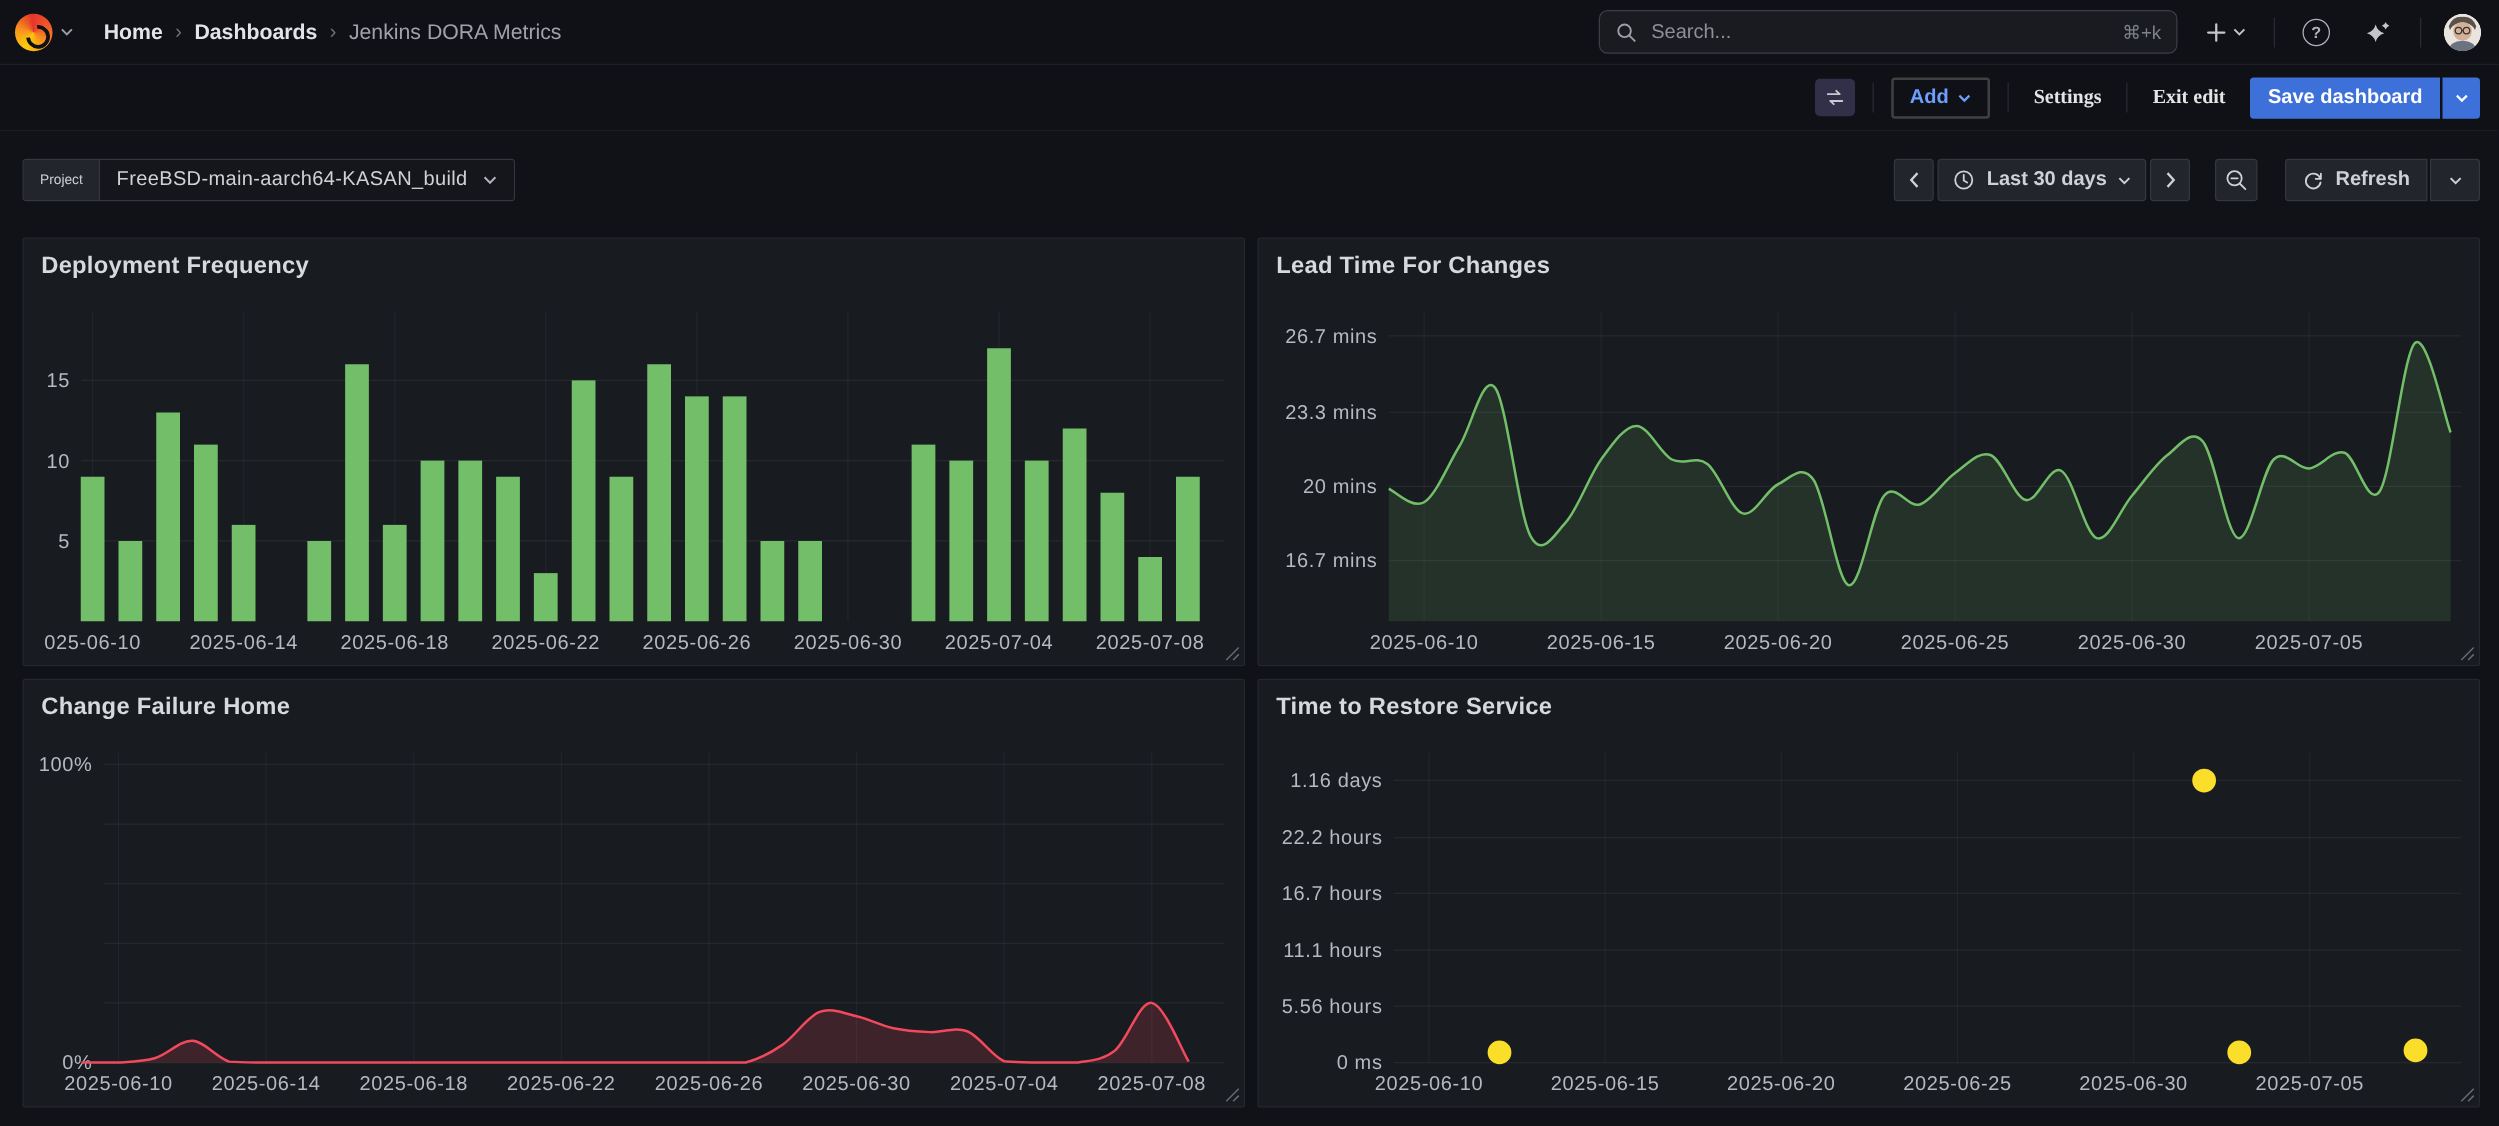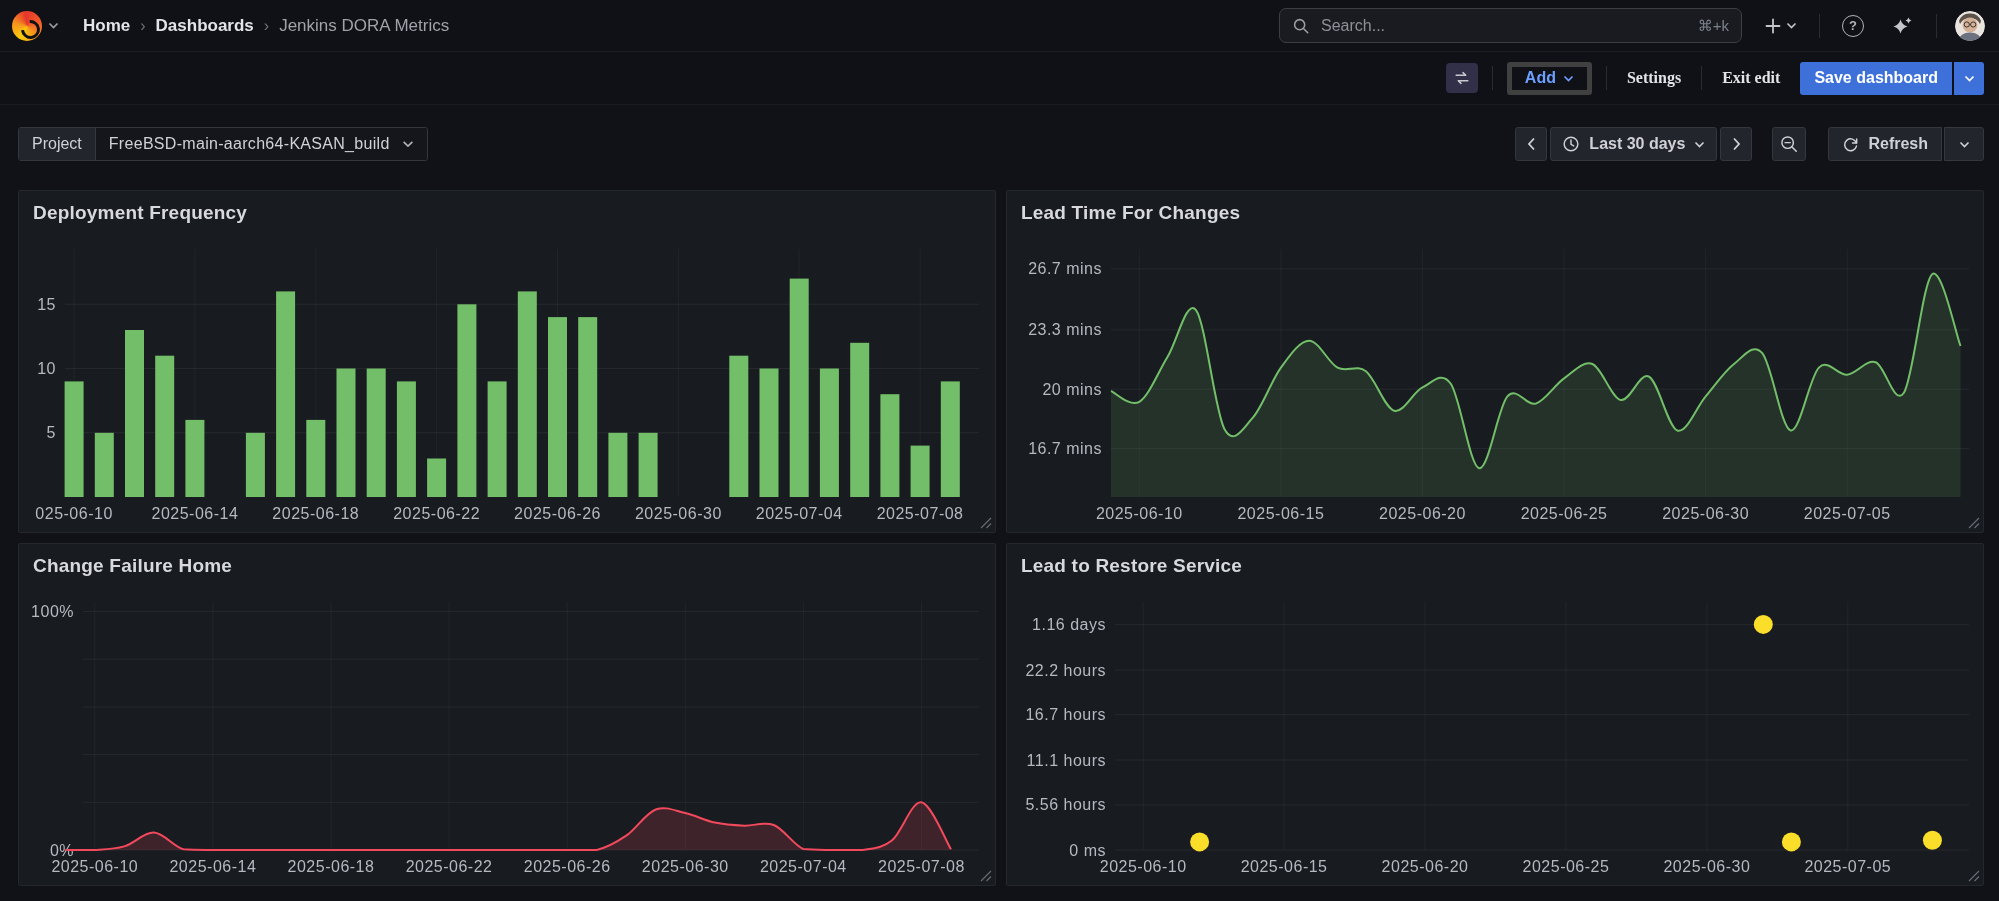--- a/index.html
+++ b/index.html
@@ -62,21 +62,21 @@
     height:53px; display:flex; align-items:center; justify-content:flex-end;
     gap:14px; padding:0 15px; background:#0f1117;
     border-bottom:1px solid rgba(204,204,220,0.06);
   }
   .swap-btn {
     width:32px; height:30px; border-radius:4px; border:none;
     background:#322f48; display:flex; align-items:center; justify-content:center; cursor:pointer;
   }
   .btn-outline-blue {
     height:33px; padding:0 13px; background:transparent;
-    border:5px solid #404040; border-radius:3px; color:#6e9fff;
+    border:2px solid #404040; border-radius:3px; color:#6e9fff;
     font-size:16px; font-weight:600; display:flex; align-items:center; gap:7px; cursor:pointer;
     font-family:inherit;
   }
   .btn-text { background:none; border:none; color:#e3e4e8; font-size:16px; font-weight:600; cursor:pointer; font-family:Liberation Serif, serif; }
   .btn-text.blue { color:#e5e5e5; }
   .split { display:flex; gap:2px; }
   .btn-primary {
     height:33px; padding:0 14px; background:#3d71d9; border:none;
     color:#ffffff; font-size:16px; font-weight:600; cursor:pointer; font-family:inherit;
     border-radius:3px 0 0 3px; display:flex; align-items:center;
@@ -87,21 +87,21 @@
   }
 
   
   .content { padding:22px 15px 0 18px; }
   .controls { display:flex; align-items:center; margin-bottom:29px; }
   .picker {
     display:flex; height:34px; border:1px solid #34373d; border-radius:3px; overflow:hidden;
   }
   .picker-label {
     background:#22252b; padding:0 13px; display:flex; align-items:center;
-    font-size:16px; color:#d0d1d6; border-right:1px solid #34373d;
+    font-size:11px; color:#d0d1d6; border-right:1px solid #34373d;
   }
   .picker-value {
     background:#15161b; padding:0 13px; display:flex; align-items:center; gap:12px;
     font-size:16px; color:#d0d1d6; cursor:pointer; letter-spacing:0.3px;
   }
   .controls-right { margin-left:auto; display:flex; align-items:center; }
   .tbtn {
     height:34px; background:#22252b; border:1px solid #34373d; border-radius:3px;
     color:#d0d1d6; display:flex; align-items:center; justify-content:center;
     font-size:16px; font-weight:600; cursor:pointer; font-family:inherit;
@@ -391,21 +391,21 @@
           <text x="902.4316309719934" y="274" text-anchor="middle" class="tick">2025-07-08</text>
           <path d="M46.28665568369027,252C51.2,252.0 66.0,252.0 75.8,252.0C85.6,251.4 95.5,251.3 105.3,248.4C115.2,245.5 125.0,234.1 134.9,234.6C144.7,235.1 154.5,248.4 164.4,251.3C174.2,252.0 184.1,251.9 193.9,252.0C203.7,252.0 213.6,252.0 223.4,252.0C233.3,252.0 243.1,252.0 252.9,252.0C262.8,252.0 272.6,252.0 282.5,252.0C292.3,252.0 302.1,252.0 312.0,252.0C321.8,252.0 331.7,252.0 341.5,252.0C351.3,252.0 361.2,252.0 371.0,252.0C380.9,252.0 390.7,252.0 400.6,252.0C410.4,252.0 420.2,252.0 430.1,252.0C439.9,252.0 449.8,252.0 459.6,252.0C469.4,252.0 479.3,252.0 489.1,252.0C499.0,252.0 508.8,252.0 518.6,252.0C528.5,252.0 538.3,252.0 548.2,252.0C558.0,252.0 567.8,252.0 577.7,252.0C587.5,249.6 597.4,244.4 607.2,237.7C617.0,230.9 626.9,215.2 636.7,211.5C646.6,207.7 656.4,212.9 666.3,215.0C676.1,217.2 685.9,222.5 695.8,224.6C705.6,226.7 715.5,227.3 725.3,227.7C735.1,228.1 745.0,223.1 754.8,227.0C764.7,230.9 774.5,246.9 784.3,251.0C794.2,252.0 804.0,251.8 813.9,252.0C823.7,252.0 833.5,252.0 843.4,252.0C853.2,250.4 863.1,250.4 872.9,242.5C882.8,234.5 892.6,202.8 902.4,204.3C912.3,205.8 927.0,243.5 932.0,251.3L932.0,252L46.3,252Z" fill="rgba(242,73,92,0.18)" stroke="none"></path>
           <path d="M46.28665568369027,252C51.2,252.0 66.0,252.0 75.8,252.0C85.6,251.4 95.5,251.3 105.3,248.4C115.2,245.5 125.0,234.1 134.9,234.6C144.7,235.1 154.5,248.4 164.4,251.3C174.2,252.0 184.1,251.9 193.9,252.0C203.7,252.0 213.6,252.0 223.4,252.0C233.3,252.0 243.1,252.0 252.9,252.0C262.8,252.0 272.6,252.0 282.5,252.0C292.3,252.0 302.1,252.0 312.0,252.0C321.8,252.0 331.7,252.0 341.5,252.0C351.3,252.0 361.2,252.0 371.0,252.0C380.9,252.0 390.7,252.0 400.6,252.0C410.4,252.0 420.2,252.0 430.1,252.0C439.9,252.0 449.8,252.0 459.6,252.0C469.4,252.0 479.3,252.0 489.1,252.0C499.0,252.0 508.8,252.0 518.6,252.0C528.5,252.0 538.3,252.0 548.2,252.0C558.0,252.0 567.8,252.0 577.7,252.0C587.5,249.6 597.4,244.4 607.2,237.7C617.0,230.9 626.9,215.2 636.7,211.5C646.6,207.7 656.4,212.9 666.3,215.0C676.1,217.2 685.9,222.5 695.8,224.6C705.6,226.7 715.5,227.3 725.3,227.7C735.1,228.1 745.0,223.1 754.8,227.0C764.7,230.9 774.5,246.9 784.3,251.0C794.2,252.0 804.0,251.8 813.9,252.0C823.7,252.0 833.5,252.0 843.4,252.0C853.2,250.4 863.1,250.4 872.9,242.5C882.8,234.5 892.6,202.8 902.4,204.3C912.3,205.8 927.0,243.5 932.0,251.3" fill="none" stroke="#f2495c" stroke-width="2" stroke-linejoin="round"></path>
         </svg>
       <svg class="resize-handle" viewBox="0 0 12 12">
         <path d="M11 1 L1 11 M11 6.5 L6.5 11" stroke="#ccccdc" stroke-width="1.2" fill="none"></path>
       </svg>
     </section>
 
     <section class="panel">
-      <h2 class="panel-title">Lead to Restore Service</h2>
+      <h2 class="panel-title">Time to Restore Service</h2>
       <svg class="chart" viewBox="0 0 976 287">
           <line x1="136.1848184818482" x2="136.1848184818482" y1="4" y2="252" stroke="rgba(204,204,220,0.055)" stroke-width="1"></line>
           <line x1="277.10891089108907" x2="277.10891089108907" y1="4" y2="252" stroke="rgba(204,204,220,0.055)" stroke-width="1"></line>
           <line x1="418.03300330033005" x2="418.03300330033005" y1="4" y2="252" stroke="rgba(204,204,220,0.055)" stroke-width="1"></line>
           <line x1="558.9570957095709" x2="558.9570957095709" y1="4" y2="252" stroke="rgba(204,204,220,0.055)" stroke-width="1"></line>
           <line x1="699.8811881188118" x2="699.8811881188118" y1="4" y2="252" stroke="rgba(204,204,220,0.055)" stroke-width="1"></line>
           <line x1="840.8052805280528" x2="840.8052805280528" y1="4" y2="252" stroke="rgba(204,204,220,0.055)" stroke-width="1"></line>
           <line x1="108" x2="962" y1="252" y2="252" stroke="rgba(204,204,220,0.08)" stroke-width="1"></line>
           <line x1="108" x2="962" y1="206.9385620915033" y2="206.9385620915033" stroke="rgba(204,204,220,0.08)" stroke-width="1"></line>
           <line x1="108" x2="962" y1="162.03921568627453" y2="162.03921568627453" stroke="rgba(204,204,220,0.08)" stroke-width="1"></line>

